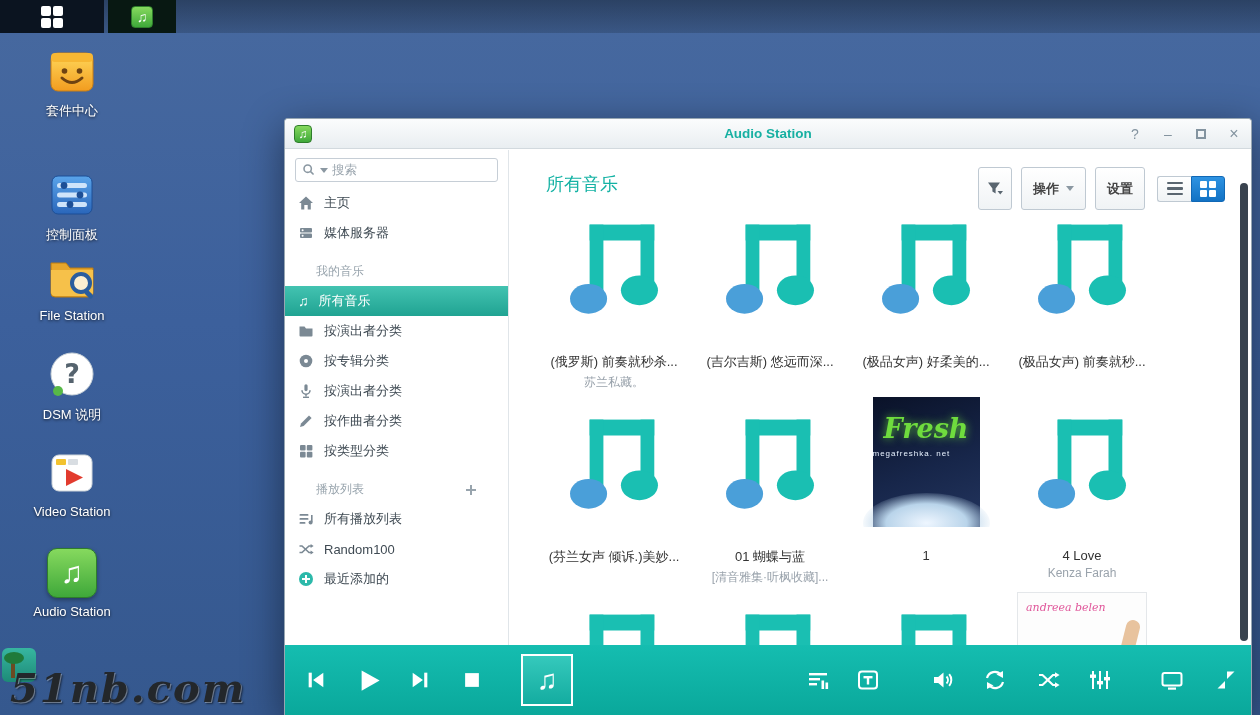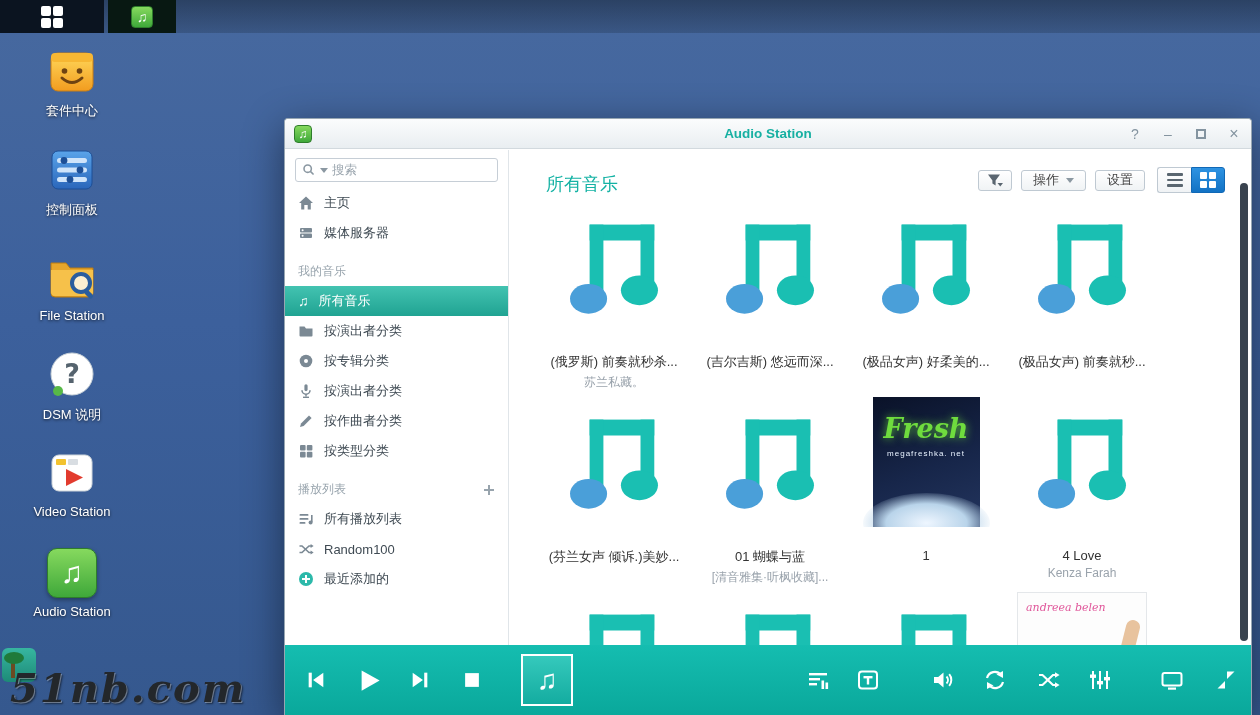--- a/index.html
+++ b/index.html
@@ -61,29 +61,29 @@
                       font-family:"Liberation Sans","DejaVu Sans",sans-serif; }
   .search-box input::placeholder { color:#9aa5ae; }
   .caret-down { width:0; height:0; border-left:4px solid transparent; border-right:4px solid transparent;
                 border-top:5px solid #8b98a2; }
   .nav-row { height:30px; display:flex; align-items:center; padding:0 13px; gap:10px;
              font-size:13px; color:#3f4a53; cursor:pointer; }
   .nav-row svg { flex:0 0 auto; }
   .nav-row.selected { background:linear-gradient(#43c3b1,#20a392); color:#fff; }
   .nav-row.selected .note-glyph { color:#fff; }
   .note-glyph::before { content:"♫"; font-size:14px; }
-  .sec-hdr { padding:15px 13px 6px; font-size:12px; color:#98a4ad; display:flex; align-items:center; justify-content:space-between; }
+  .sec-hdr { padding:15px 31px 6px; font-size:12px; color:#98a4ad; display:flex; align-items:center; justify-content:space-between; }
   .si { fill:#7b8994; }
 
   
   #content { position:absolute; left:224px; top:31px; right:0; bottom:70px; background:#fff; overflow:hidden; }
   #page-title { position:absolute; left:37px; top:22px; font-size:18px; color:#14b2a4; }
   #toolbar { position:absolute; top:17px; right:26px; display:flex; align-items:center; gap:9px; }
-  .btn { height:21px; background:linear-gradient(#ffffff,#f0f3f5); border:1px solid #bfc9d2; border-radius:3px;
-         display:flex; align-items:center; justify-content:center; font-size:13px; color:#444; cursor:pointer; padding:0 11px; }
+  .btn { height:43px; background:linear-gradient(#ffffff,#f0f3f5); border:1px solid #bfc9d2; border-radius:3px;
+         display:flex; align-items:center; justify-content:center; font-size:13px; color:#444; cursor:pointer; padding:0 11px;font-weight:bold; }
   .btn.icon-only { width:34px; padding:0; }
   .vt-group { display:flex; margin-left:3px; }
   .vt { width:34px; height:26px; border:1px solid #bfc9d2; background:linear-gradient(#ffffff,#f0f3f5);
         display:flex; align-items:center; justify-content:center; cursor:pointer; }
   .vt.list { border-radius:3px 0 0 3px; border-right:none; }
   .vt.grid { border-radius:0 3px 3px 0; background:linear-gradient(#2e93e2,#1272c4); border-color:#1068b6; }
   .list-glyph { display:flex; flex-direction:column; gap:3px; }
   .list-glyph span { width:16px; height:2.5px; background:#5a6670; border-radius:1px; }
   .grid-glyph { display:grid; grid-template-columns:7px 7px; grid-template-rows:7px 7px; gap:2px; }
   .grid-glyph span { background:#fff; border-radius:1px; }
@@ -93,21 +93,21 @@
   .cell .art { width:130px; height:130px; margin:0 auto; display:flex; align-items:center; justify-content:center; overflow:hidden; }
   .cell .note-art { width:106px; height:106px; }
   .cell .t { margin-top:21px; text-align:center; font-size:13px; color:#333; white-space:nowrap; overflow:hidden; }
   .cell .s { margin-top:3px; text-align:center; font-size:12px; color:#9aa3ac; white-space:nowrap; overflow:hidden; }
 
   .art-fresh { width:107px; height:130px; background:linear-gradient(160deg,#0a1228 0%,#17264a 55%,#23355e 100%);
                position:relative; color:#fff; }
   .art-fresh .fz { position:absolute; left:0; right:0; top:16px; text-align:center;
                    font-family:"DejaVu Serif","Liberation Serif",serif; font-style:italic; font-weight:bold;
                    font-size:27px; color:#6fdc3e; text-shadow:0 0 8px rgba(110,220,60,.8); }
-  .art-fresh .fs { position:absolute; left:0; right:0; top:52px; text-align:center; font-size:8px; color:#e8f2ff; letter-spacing:1px; }
+  .art-fresh .fs { position:absolute; left:0; right:0; top:52px; text-align:left; font-size:8px; color:#e8f2ff; letter-spacing:1px; }
   .art-fresh .ice { position:absolute; left:-10px; right:-10px; bottom:-26px; height:60px; border-radius:50%;
                     background:radial-gradient(ellipse at center,#eef6ff 0%,#b9d4ea 45%,rgba(40,70,110,0) 75%); }
   .art-cover { width:130px; height:130px; background:#fdfdfd; border:1px solid #e4e7ea; position:relative; }
   .art-cover .pk { position:absolute; left:8px; top:8px; font-size:11px; color:#e0569a;
                    font-family:"DejaVu Serif","Liberation Serif",serif; font-style:italic; }
   .art-cover .leg { position:absolute; right:14px; top:26px; width:14px; height:80px; background:#e8c39e;
                     transform:rotate(14deg); border-radius:7px; }
 
   #vscroll { position:absolute; right:3px; top:64px; bottom:74px; width:8px; background:#39434f; border-radius:4px; cursor:pointer; }
 
@@ -165,21 +165,21 @@
         <rect x="6" y="9" width="42" height="38" rx="7" fill="url(#gpc)" stroke="#c97f14"></rect>
         <rect x="6" y="9" width="42" height="9" rx="4" fill="#f7b733"></rect>
         <circle cx="19.5" cy="27" r="2.8" fill="#6e4312"></circle>
           <circle cx="34.5" cy="27" r="2.8" fill="#6e4312"></circle>
         <path d="M17 34 Q27 43 37 34" stroke="#6e4312" stroke-width="3" fill="none" stroke-linecap="round"></path>
       </svg>
     </div>
     <div class="lbl">套件中心</div>
   </div>
 
-  <div class="dicon" style="top:143px">
+  <div class="dicon" style="top:168px">
     <div class="art">
       <svg width="54" height="54" viewBox="0 0 54 54">
         <defs>
             <linearGradient id="gcp" x1="0" y1="0" x2="0" y2="1">
               <stop offset="0" stop-color="#5aa4ea"></stop>
               <stop offset="1" stop-color="#2a66ba"></stop>
             </linearGradient>
           </defs>
         <rect x="7" y="8" width="40" height="38" rx="6" fill="url(#gcp)" stroke="#1d4f96"></rect>
         <rect x="12" y="15" width="30" height="5" rx="2.5" fill="#cfe4fa"></rect>

